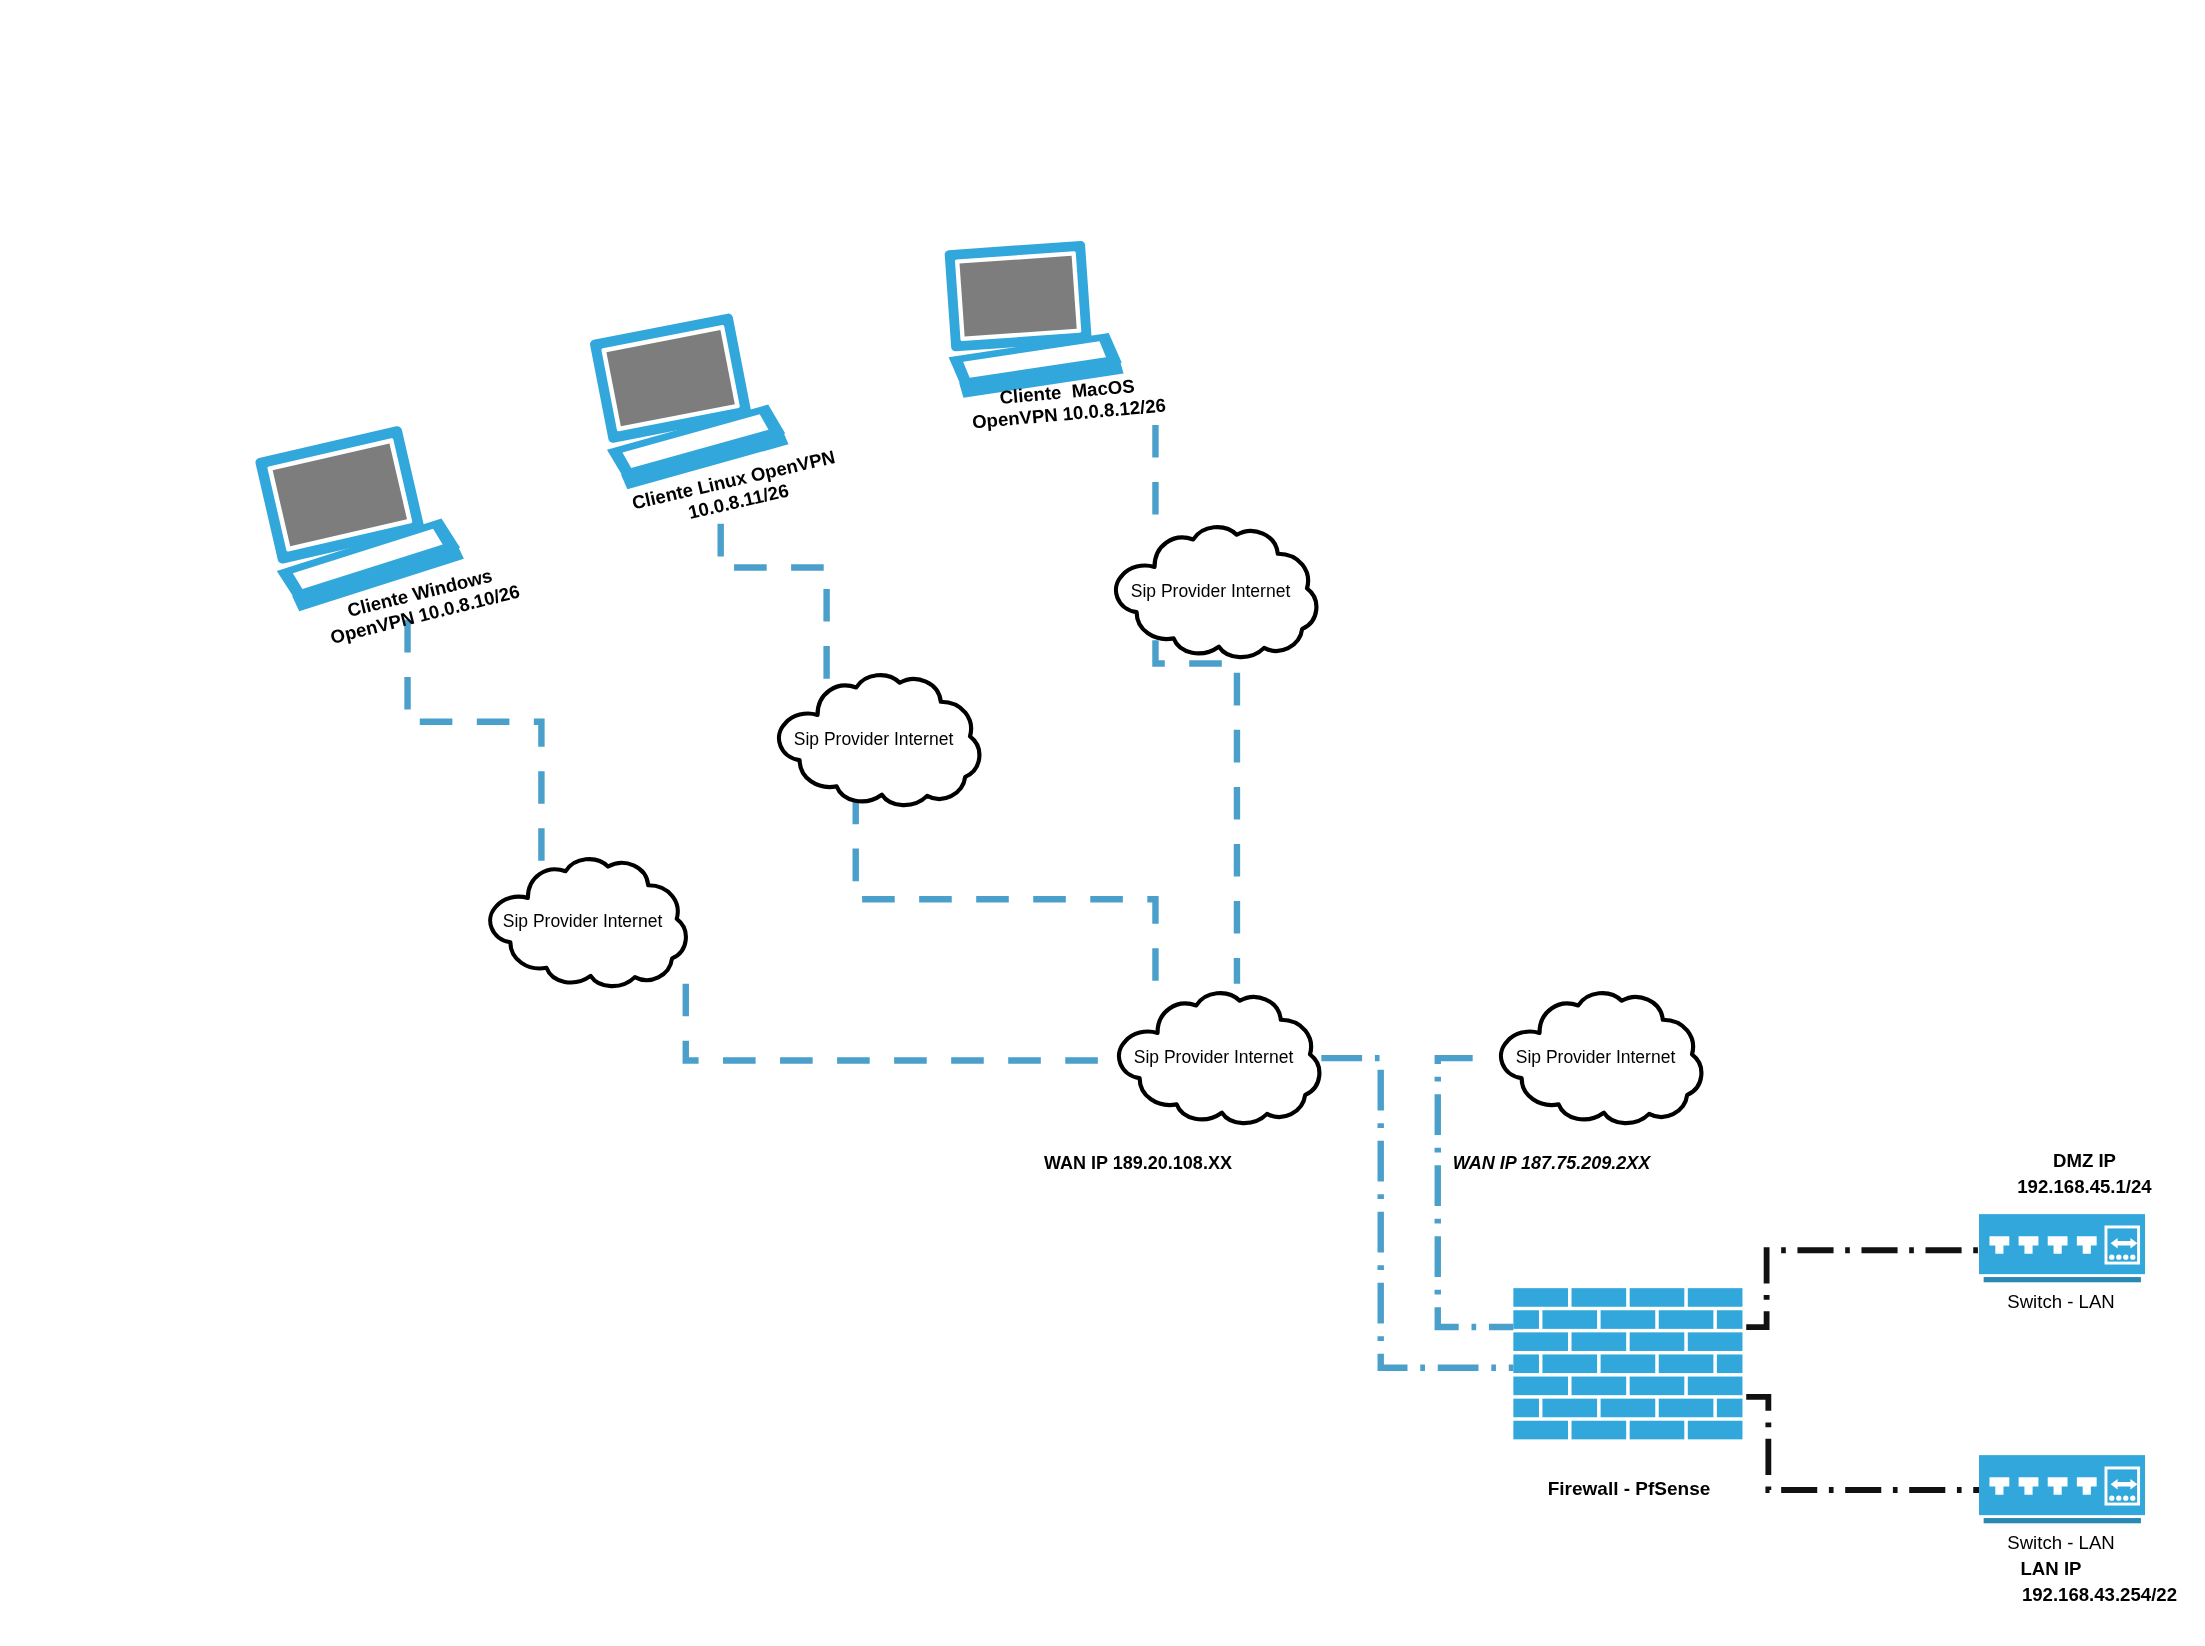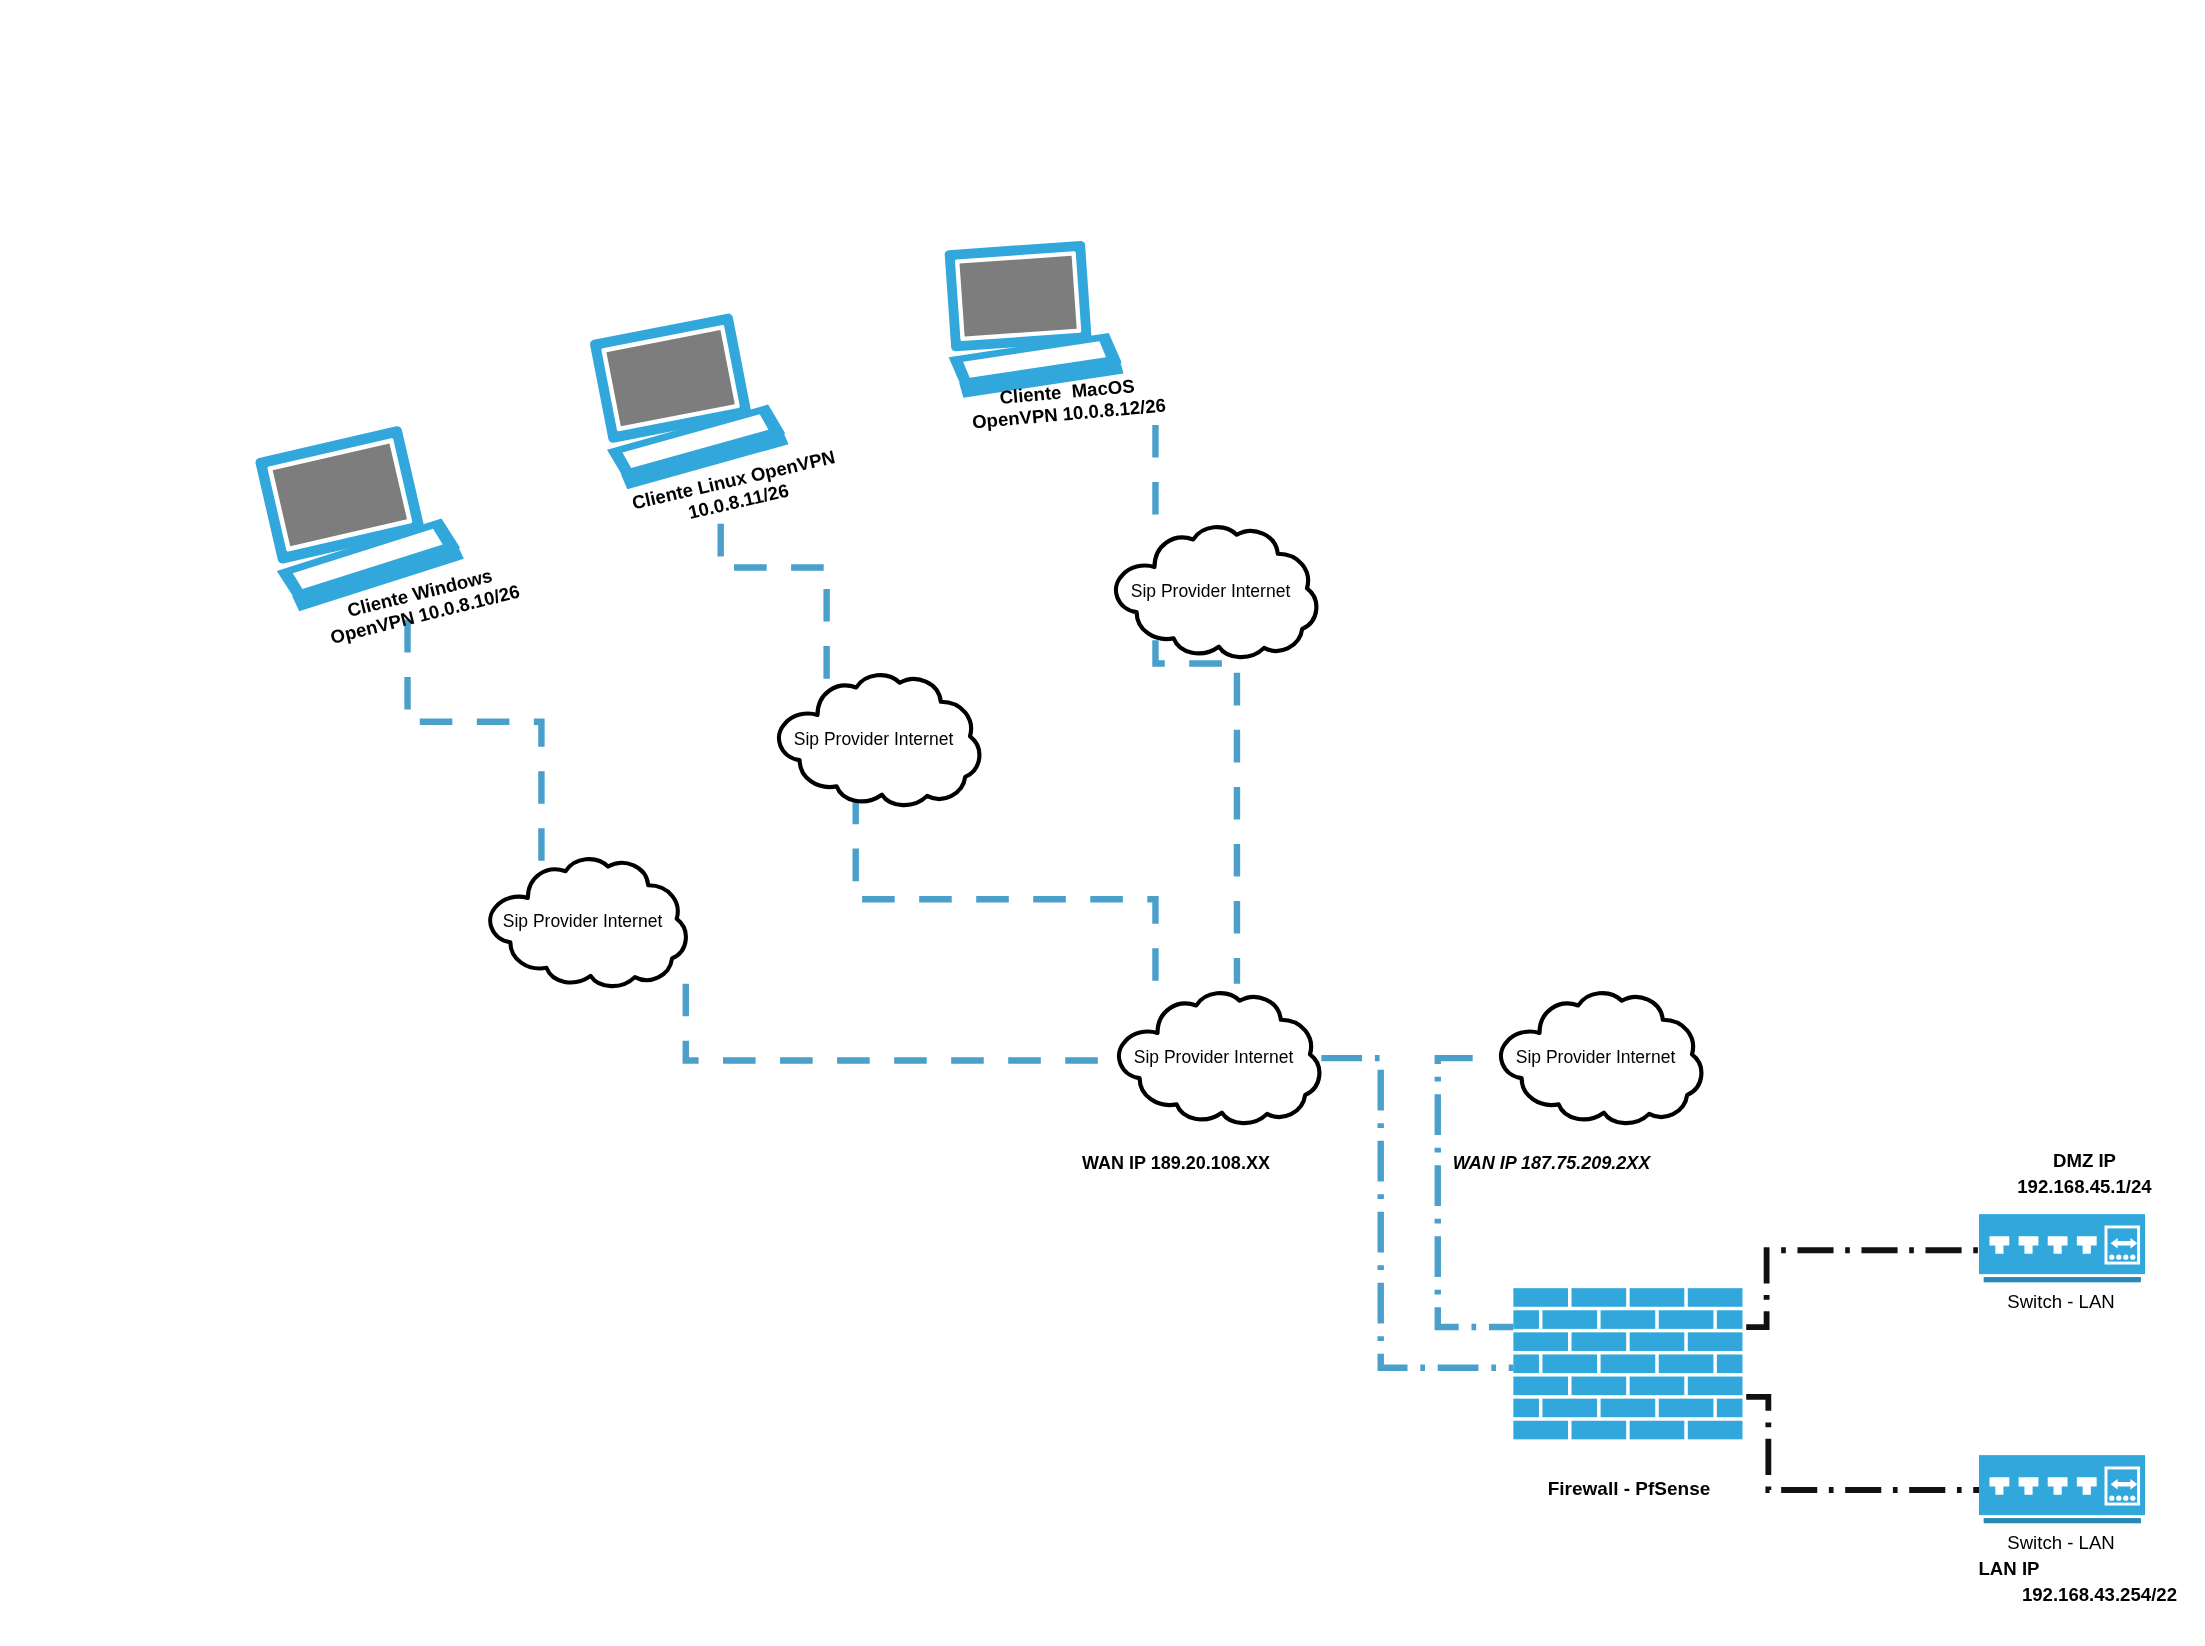--- a/index.html
+++ b/index.html
@@ -106,21 +106,21 @@
   <div class="node" style="left:1479px; top:990px;">
     <svg width="233" height="137" viewBox="0 0 380 230">
       <path d="M 96 72 C 96 36 128 14 161 26 C 176 2 214 -2 234 18 C 262 2 300 18 303 50
            C 340 50 360 80 352 108 C 376 126 372 164 344 176 C 340 206 306 222 280 208
            C 258 230 218 228 204 206 C 176 226 138 218 128 192 C 96 198 66 178 66 148
            C 34 144 20 108 42 86 C 54 72 76 66 96 72 Z" fill="#ffffff" stroke="#000000" stroke-width="7" stroke-linejoin="round"></path>
     </svg>
     <div class="lbl" style="left:0; top:57px; width:233px; font-size:17.5px;">Sip Provider Internet</div>
   </div>
 
-  <div class="lbl bold" style="left:1042px; top:1153px; width:268px; font-size:18px;">WAN IP 189.20.108.XX</div>
+  <div class="lbl bold" style="left:1004px; top:1153px; width:268px; font-size:18px;">WAN IP 189.20.108.XX</div>
   <div class="lbl bold" style="left:1412px; top:1153px; width:279px; font-size:18px;font-style:italic;">WAN IP 187.75.209.2XX</div>
 
   <div class="node" style="left:256px; top:431px; width:210px; height:192px;">
     <svg width="210" height="192" viewBox="0 0 360 330" style="transform:rotate(-13deg); transform-origin:50% 50%;">
       <g>
         <rect x="28" y="10" width="258" height="186" rx="8" fill="#32A7DB"></rect>
         <rect x="46" y="28" width="222" height="150" rx="3" fill="#ffffff"></rect>
         <rect x="54" y="36" width="206" height="134" fill="#7D7D7D"></rect>
         <path d="M 22 206 L 318 182 L 338 238 L 42 262 Z" fill="#32A7DB"></path>
         <path d="M 48 216 L 300 196 L 310 226 L 58 246 Z" fill="#ffffff"></path>
@@ -243,17 +243,17 @@
       <g fill="#ffffff">
         <circle cx="228" cy="74" r="4.5"></circle>
         <circle cx="240" cy="74" r="4.5"></circle>
         <circle cx="252" cy="74" r="4.5"></circle>
         <circle cx="264" cy="74" r="4.5"></circle>
       </g>
       <rect x="8" y="108" width="270" height="9" fill="#2A88B4"></rect>
     </svg>
   </div>
   <div class="lbl" style="left:1968px; top:1532px; width:186px; font-size:18.6px;">Switch - LAN</div>
-  <div class="lbl bold" style="left:1910px; top:1558px; width:198px; font-size:18.6px;">LAN IP</div>
+  <div class="lbl bold" style="left:1952px; top:1558px; width:198px; font-size:18.6px;">LAN IP</div>
   <div class="lbl bold" style="left:1944px; top:1584px; width:233px; font-size:18.6px;text-align:right;">192.168.43.254/22</div>
 
 </div>
 
 
 </body></html>

